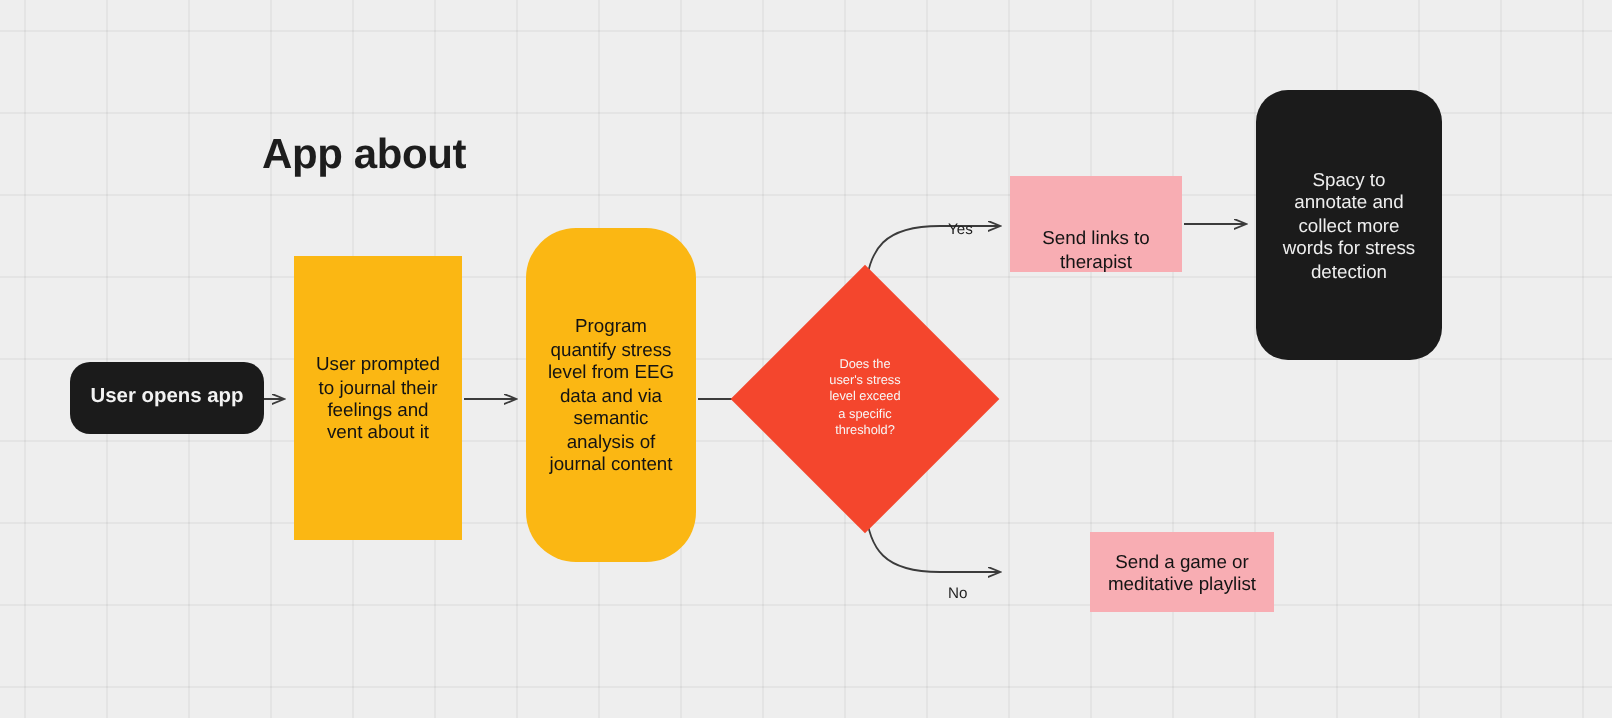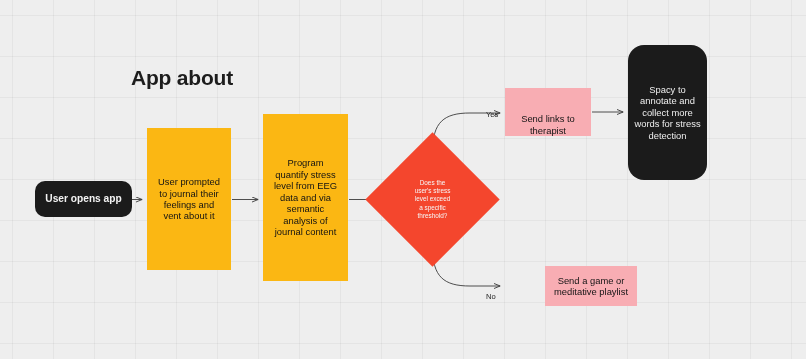--- a/index.html
+++ b/index.html
@@ -57,20 +57,21 @@
     background: #fbb713;
     color: #131313;
     font-size: 9.4px;
     text-align: center;
   }
   .n-program {
     left: 263px; top: 114px; width: 85px; height: 167px;
     background: #fbb713;
     color: #131313;
     font-size: 9.4px;
+    border-radius: 25px;
   }
   .n-decision {
     left: 385px; top: 152px; width: 95px; height: 95px;
     display: flex; align-items: center; justify-content: center;
   }
   .diamond-shape {
     position: absolute;
     left: 0; top: 0;
     width: 95px; height: 95px;
     background: #f4462d;
@@ -95,38 +96,37 @@
     align-items: flex-end;
   }
   .n-playlist {
     left: 505px; top: 266px; width: 92px; height: 40px;
     background: #f8adb3;
     color: #141414;
     font-size: 9.4px;
     margin-left: 40px;
   }
   .n-spacy {
-    left: 628px; top: 45px; width: 79px; height: 135px;
+    left: 628px; top: 45px; width: 93px; height: 135px;
     background: #1b1b1b;
     border-radius: 16px;
     color: #eeeeee;
     font-size: 9.4px;
   }
   .edge-layer {
     position: absolute;
     left: 0; top: 0;
     width: 806px; height: 359px;
     pointer-events: none;
   }
   .edge-label {
     position: absolute;
     font-size: 7.6px;
     color: #1f1f1f;
     white-space: nowrap;
-    margin-left: 12px;
   }
   .lbl-yes { left: 474px; top: 110px; }
   .lbl-no  { left: 474px; top: 292px; }
 </style>
 </head>
 <body>
 
 <div id="canvas">
 
   <div class="title">App about</div>

